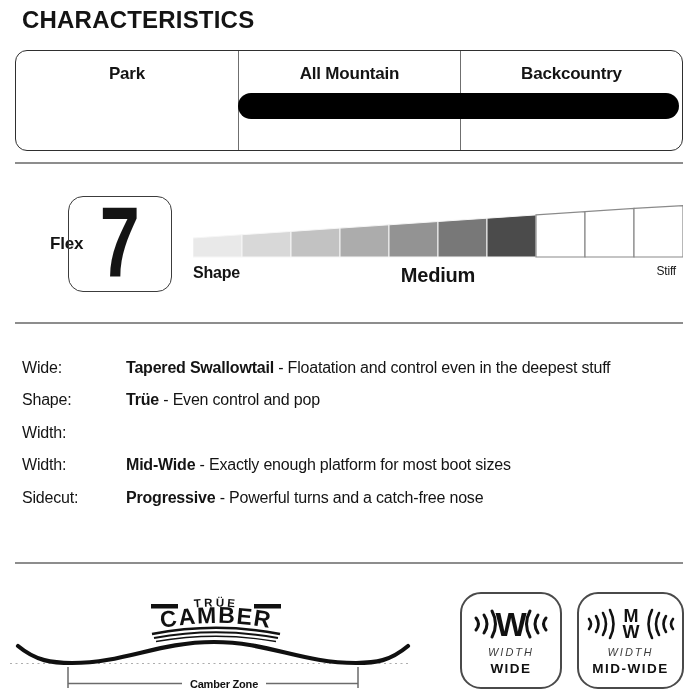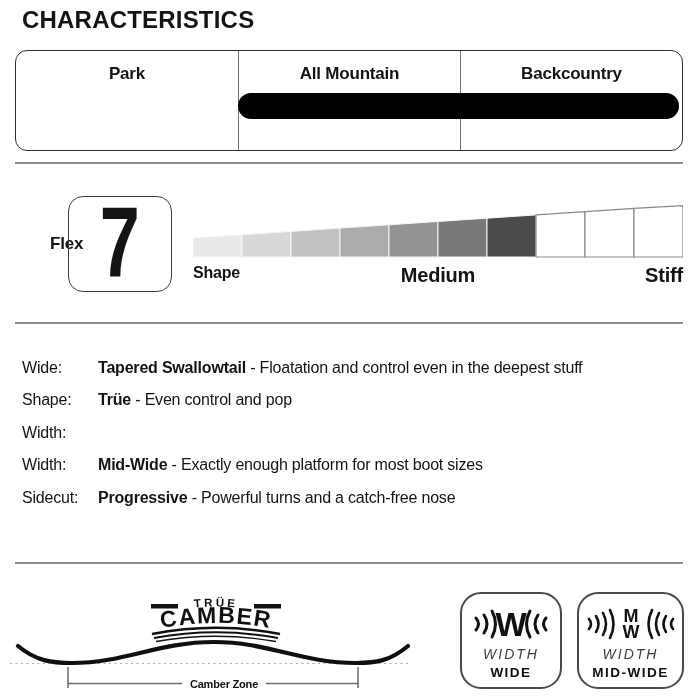--- a/index.html
+++ b/index.html
@@ -23,40 +23,40 @@
   .d1 { top: 162px; } .d2 { top: 322px; } .d3 { top: 562px; }
 
   
   .flex-label { position: absolute; left: 22px; top: 234px; font-size: 17px; font-weight: 700; margin-left: 28px; }
   .flex-box { position: absolute; left: 68px; top: 196px; width: 104px; height: 96px;
     border: 1px solid #3c3c3c; border-radius: 15px; display: flex; align-items: center; justify-content: center; }
   .flex-number { font-size: 100px; font-weight: 700; line-height: 0.9; transform: scaleX(0.72); margin-top: -4px; }
   .flex-bar { position: absolute; left: 193px; top: 205px; }
   .scale-soft   { position: absolute; left: 193px; top: 264px; font-size: 16px; font-weight: 700; }
   .scale-medium { position: absolute; left: 438px; top: 264px; font-size: 20px; font-weight: 700; transform: translateX(-50%); }
-  .scale-stiff  { position: absolute; right: 17px; top: 264px; font-size: 20px; font-weight: 700; }
+  .scale-stiff  { position: absolute; right: 24px; top: 264px; font-size: 12px; font-weight: 400; }
 
   
   .specs { position: absolute; left: 22px; top: 352px; width: 660px; }
   .spec-row { position: relative; height: 32.4px; line-height: 32.4px; font-size: 16px; white-space: nowrap; }
   .spec-label { position: absolute; left: 0; font-weight: 400; }
-  .spec-body { margin-left: 76px; }
+  .spec-body { margin-left: 104px; }
   .spec-value { font-weight: 700; }
 
   
   .camber-logo { position: absolute; left: 148px; top: 594px; }
   .camber-curve { position: absolute; left: 10px; top: 636px; }
 
   
   .badge { position: absolute; top: 592px; height: 97px; border: 2px solid #4a4a4a; border-radius: 21px;
     display: flex; flex-direction: column; align-items: center; justify-content: flex-start; background: #fff; }
   .badge.b0 { left: 460px; width: 102px; }
   .badge.b1 { left: 577px; width: 107px; }
   .badge-icon { margin-top: 10px; }
-  .badge-width { font-size: 14px; font-style: italic; font-weight: 400; letter-spacing: 2px; color: #3d3d3d; margin-top: 2px; }
+  .badge-width { font-size: 11px; font-style: italic; font-weight: 400; letter-spacing: 2px; color: #3d3d3d; margin-top: 2px; }
   .badge-size { font-size: 13.5px; font-weight: 700; letter-spacing: 1.5px; color: #101010; margin-top: 3px; }
 
   svg text { font-family: "Liberation Sans", sans-serif; }
 </style>
 </head>
 <body>
 
 <div class="page">
 
   <div class="title">CHARACTERISTICS</div>

